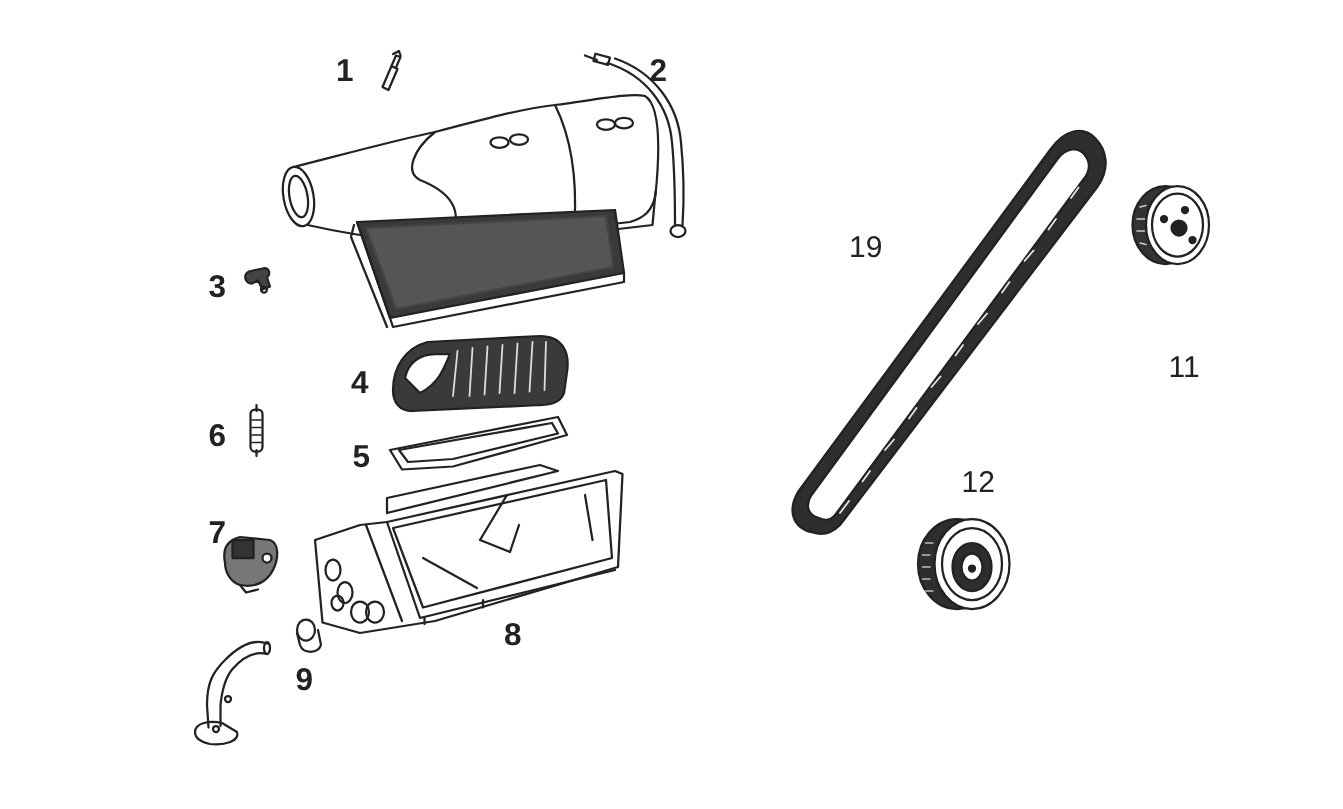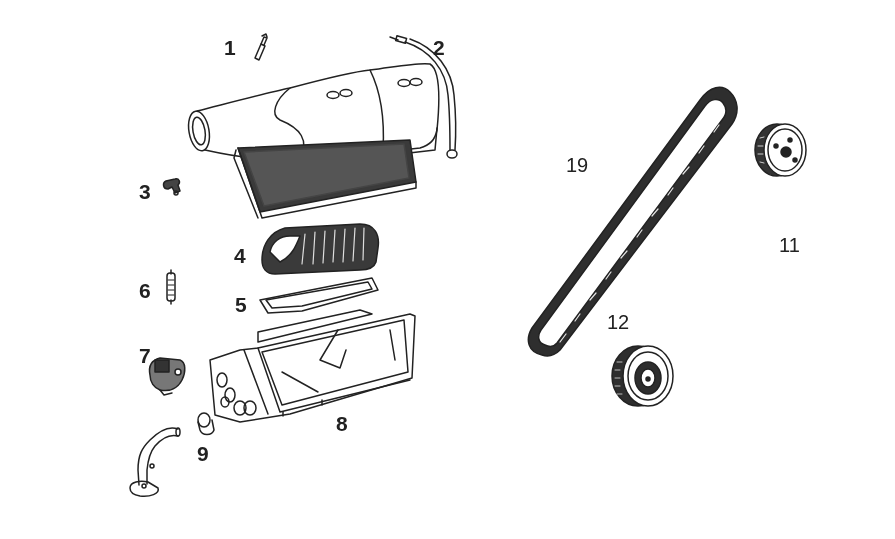--- a/index.html
+++ b/index.html
@@ -162,15 +162,15 @@
 <div class="lbl bold" style="left:139px;top:181px;">3</div>
 <div class="lbl bold" style="left:234px;top:245px;">4</div>
 <div class="lbl bold" style="left:235px;top:294px;">5</div>
 <div class="lbl bold" style="left:139px;top:280px;">6</div>
 <div class="lbl bold" style="left:139px;top:345px;">7</div>
 <div class="lbl bold" style="left:336px;top:413px;">8</div>
 <div class="lbl bold" style="left:197px;top:443px;">9</div>
 
 <div class="lbl thin" style="left:566px;top:155px;">19</div>
 <div class="lbl thin" style="left:779px;top:204px;margin-top:31px;">11</div>
-<div class="lbl thin" style="left:607px;top:312px;">12</div>
+<div class="lbl thin" style="left:641px;top:312px;">12</div>
 
 </div>
 
 </body></html>

